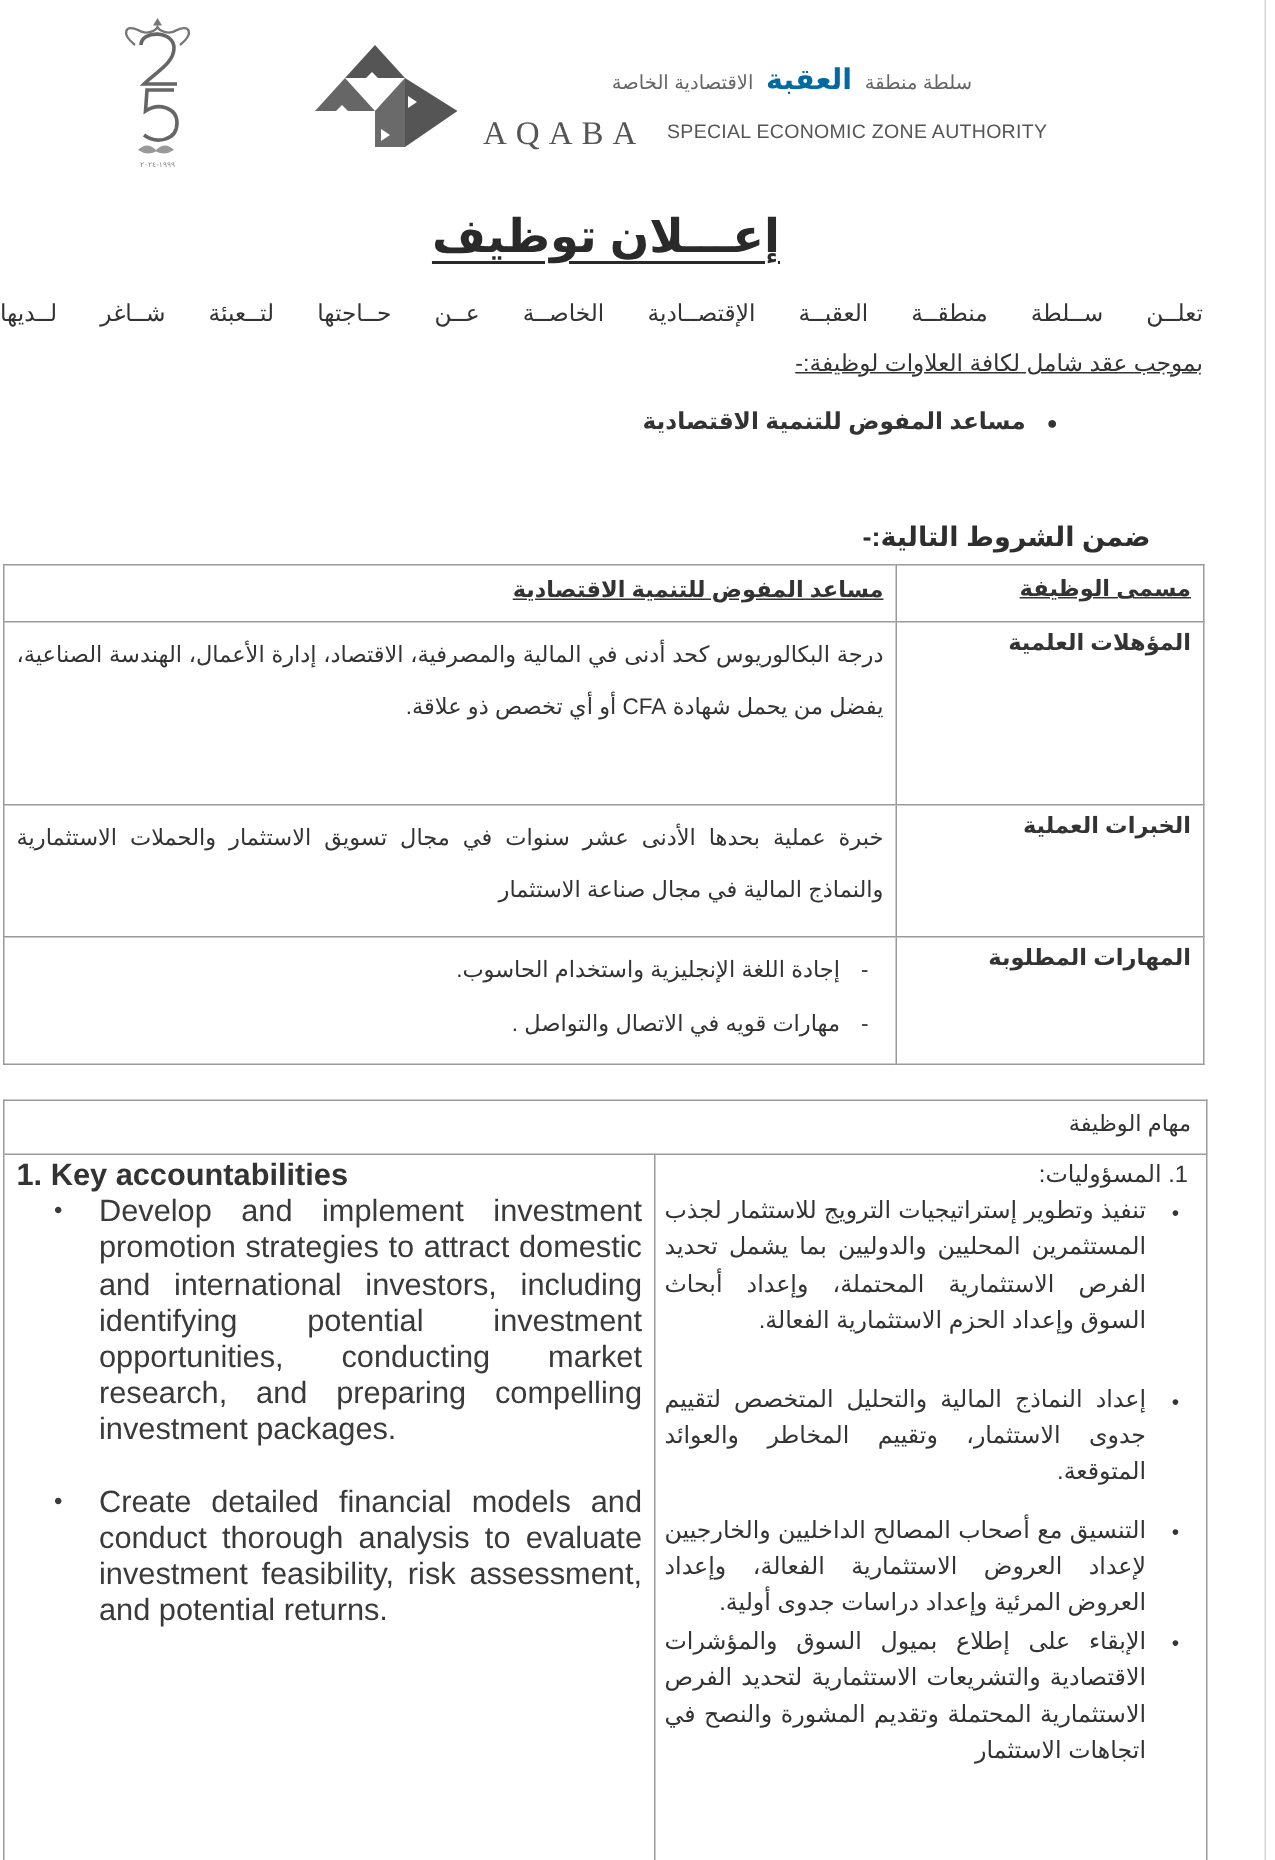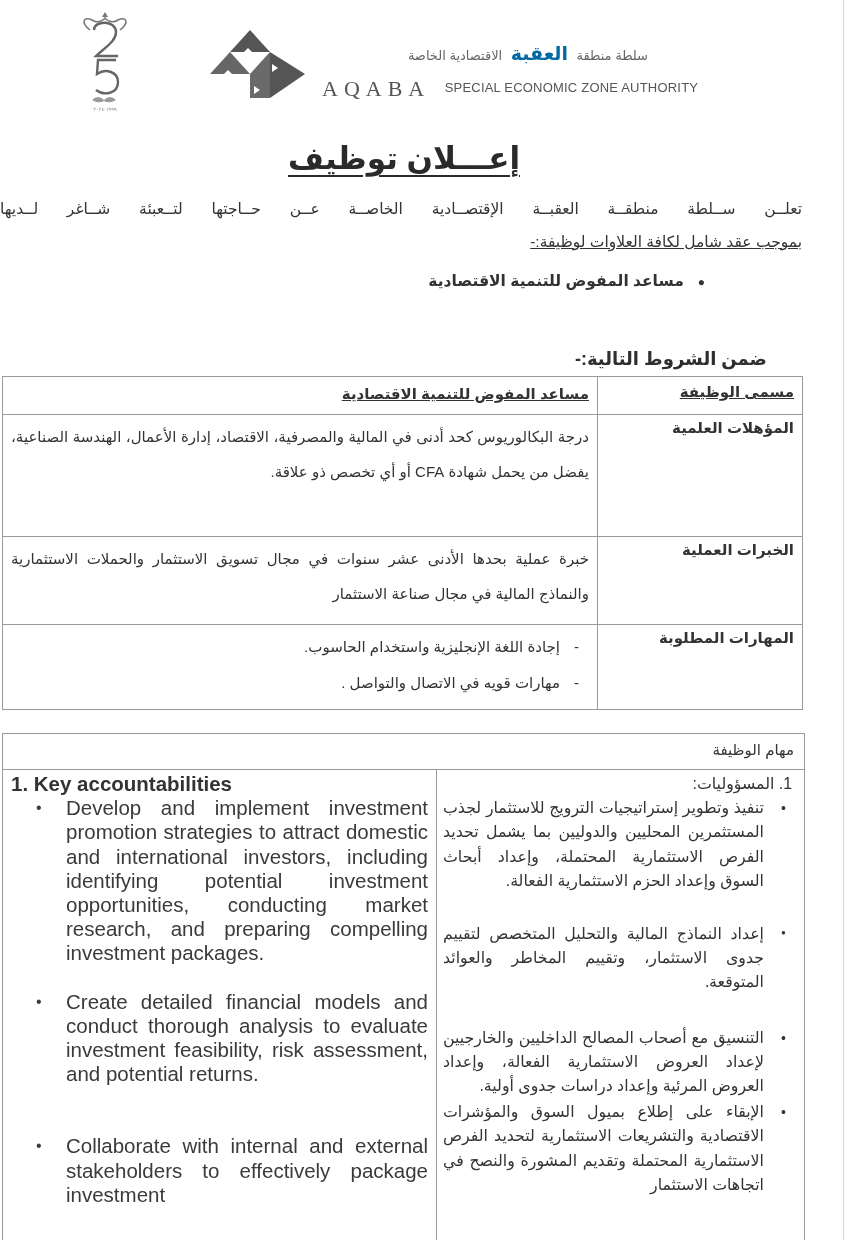--- a/index.html
+++ b/index.html
@@ -54,21 +54,21 @@
   .col-ar { flex:1; direction:rtl; padding:2px 12px 0 6px; box-sizing:border-box; font-size:15.8px; line-height:24.2px; color:#333; }
   .en-head { font-weight:bold; font-size:20.5px; color:#333; }
   .en-list { margin:0; padding:0 0 0 55px; list-style:none; }
   .en-list li { position:relative; text-align:justify; margin-bottom:24px; }
   .en-list li::before { content:"•"; position:absolute; left:-30px; top:0; font-size:16px; }
   .ar-head { font-weight:normal; }
   .ar-list { margin:0; padding:0 28px 0 0; list-style:none; }
   .ar-list li { position:relative; text-align:justify; }
   .ar-list li::before { content:"•"; position:absolute; right:-22px; top:0; font-size:14px; }
   .ar-list li.g1 { margin-bottom:29px; }
-  .ar-list li.g2 { margin-bottom:31px;font-family:Liberation Serif, serif; }
+  .ar-list li.g2 { margin-bottom:14px; }
   .ar-list li.g3 { margin-bottom:2px; }
 </style>
 </head>
 <body>
 
 <div class="page-edge"></div>
 
 <div class="header">
   <svg class="jubilee-logo" viewBox="0 0 70 105">
     <path d="M35 4 l3 5 l-6 0 z" fill="#777"></path>
@@ -138,21 +138,20 @@
   </table>
 
 <div class="duties">
   <div class="duties-title">مهام الوظيفة</div>
   <div class="cols">
     <div class="col-en">
       <div class="en-head">1. Key accountabilities</div>
       <ul class="en-list">
         <li>Develop and implement investment promotion strategies to attract domestic and international investors, including identifying potential investment opportunities, conducting market research, and preparing compelling investment packages.</li>
         <li style="margin-bottom:48px;">Create detailed financial models and conduct thorough analysis to evaluate investment feasibility, risk assessment, and potential returns.</li>
-        <li>Collaborate with internal and external stakeholders to effectively package investment</li>
       </ul>
     </div>
     <div class="col-ar">
       <div class="ar-head">1. المسؤوليات:</div>
       <ul class="ar-list">
         <li class="g1">تنفيذ وتطوير إستراتيجيات الترويج للاستثمار لجذب المستثمرين المحليين والدوليين بما يشمل تحديد الفرص الاستثمارية المحتملة، وإعداد أبحاث السوق وإعداد الحزم الاستثمارية الفعالة.</li>
         <li class="g2">إعداد النماذج المالية والتحليل المتخصص لتقييم جدوى الاستثمار، وتقييم المخاطر والعوائد المتوقعة.</li>
         <li class="g3">التنسيق مع أصحاب المصالح الداخليين والخارجيين لإعداد العروض الاستثمارية الفعالة، وإعداد العروض المرئية وإعداد دراسات جدوى أولية.</li>
         <li>الإبقاء على إطلاع بميول السوق والمؤشرات الاقتصادية والتشريعات الاستثمارية لتحديد الفرص الاستثمارية المحتملة وتقديم المشورة والنصح في اتجاهات الاستثمار</li>
       </ul>

